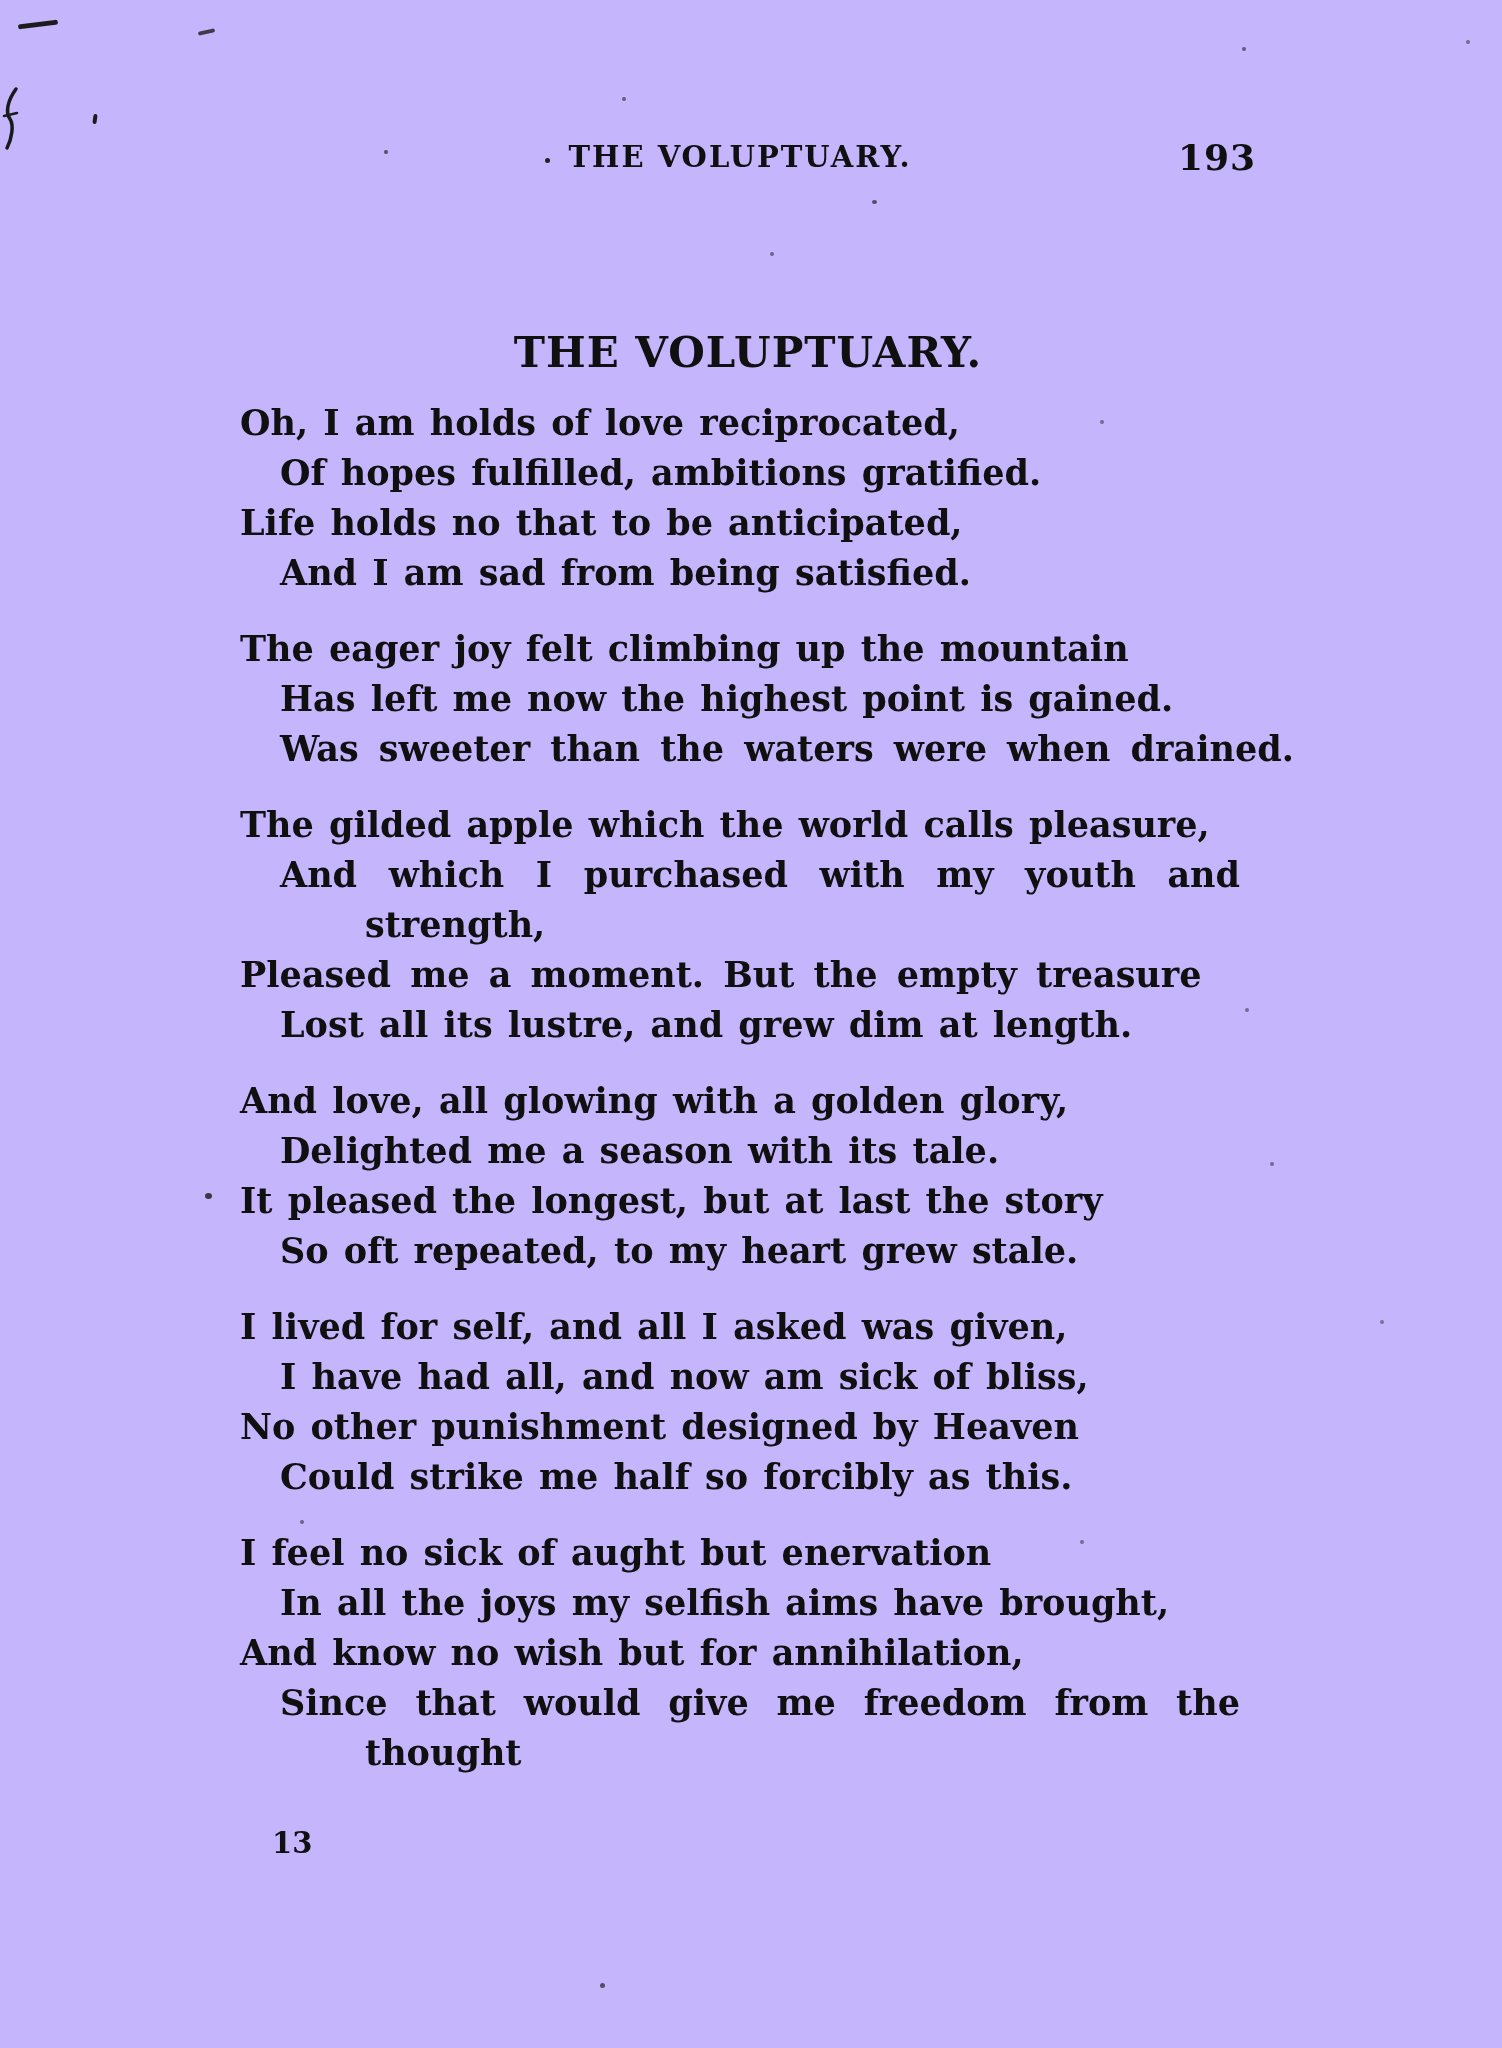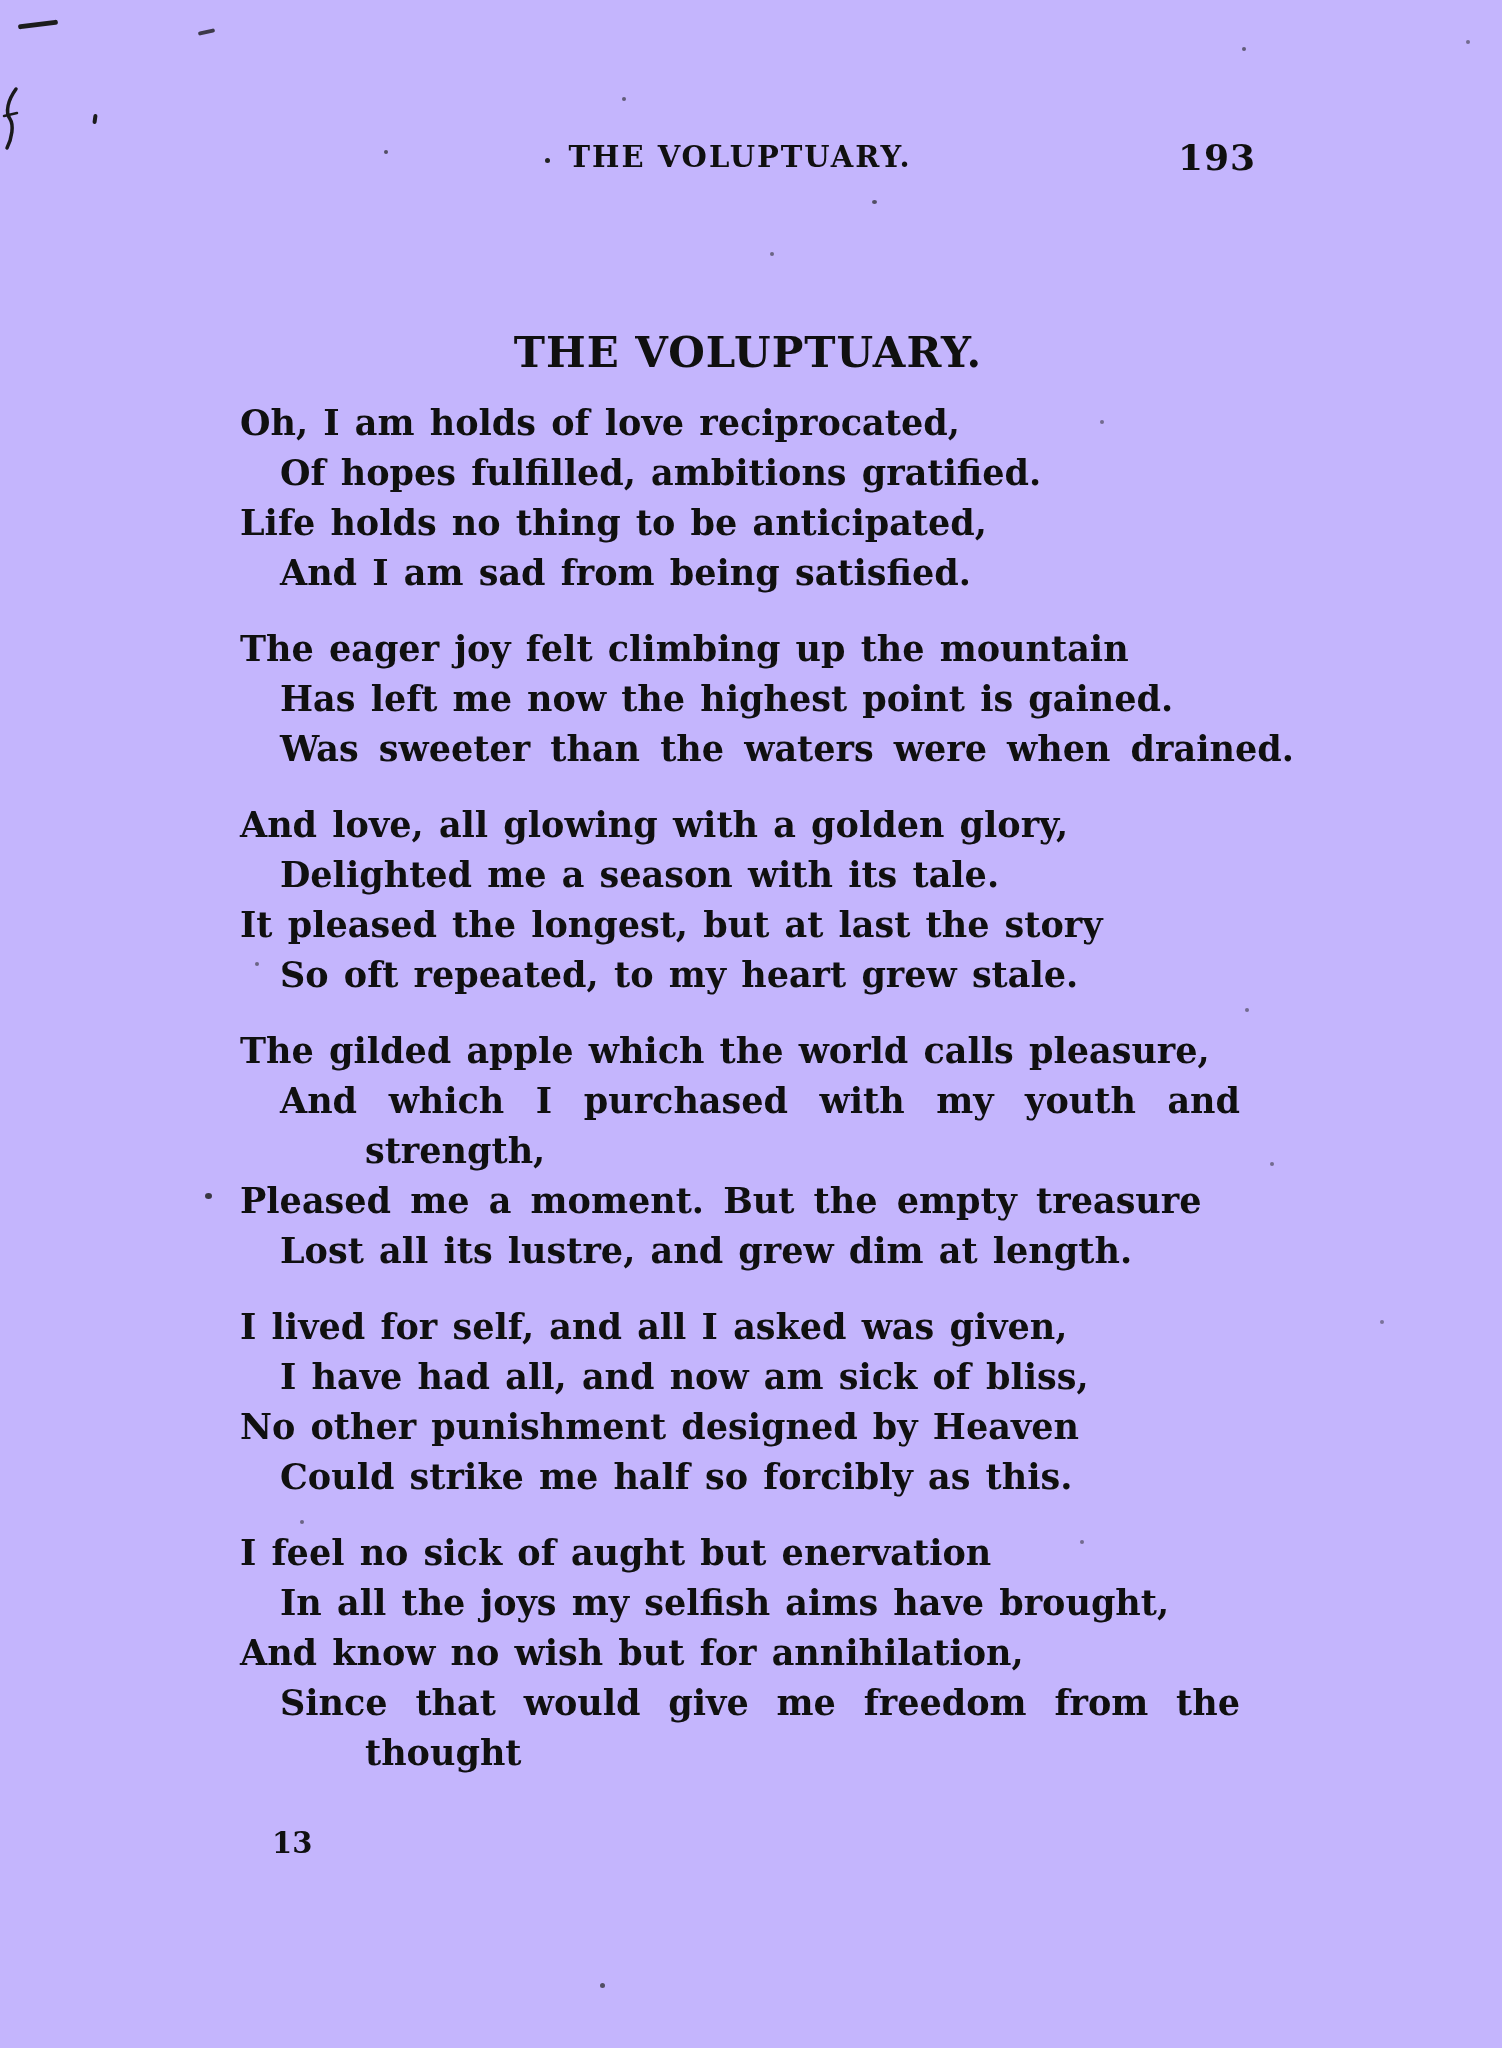--- a/index.html
+++ b/index.html
@@ -64,40 +64,40 @@
     <div class="running-title">THE VOLUPTUARY.</div>
     <div class="page-number">193</div>
   </div>
 
   <div class="poem-title">THE VOLUPTUARY.</div>
 
   <div class="poem">
       <div class="stanza">
         <div class="line indent-0">Oh, I am holds of love reciprocated,</div>
         <div class="line indent-1">Of hopes fulfilled, ambitions gratified.</div>
-        <div class="line indent-0">Life holds no thing to be anticipated,</div>
+        <div class="line indent-0">Life holds no that to be anticipated,</div>
         <div class="line indent-1">And I am sad from being satisfied.</div>
       </div>
       <div class="stanza">
         <div class="line indent-0">The eager joy felt climbing up the mountain</div>
         <div class="line indent-1">Has left me now the highest point is gained.</div>
         <div class="line indent-1" style="word-spacing: 8px;">Was sweeter than the waters were when drained.</div>
       </div>
       <div class="stanza">
-        <div class="line indent-0">And love, all glowing with a golden glory,</div>
-        <div class="line indent-1">Delighted me a season with its tale.</div>
-        <div class="line indent-0">It pleased the longest, but at last the story</div>
-        <div class="line indent-1">So oft repeated, to my heart grew stale.</div>
-      </div>
-      <div class="stanza">
         <div class="line indent-0">The gilded apple which the world calls pleasure,</div>
         <div class="line indent-1 justify">And which I purchased with my youth and</div>
         <div class="line indent-2">strength,</div>
         <div class="line indent-0" style="word-spacing: 7px;">Pleased me a moment.  But the empty treasure</div>
         <div class="line indent-1">Lost all its lustre, and grew dim at length.</div>
+      </div>
+      <div class="stanza">
+        <div class="line indent-0">And love, all glowing with a golden glory,</div>
+        <div class="line indent-1">Delighted me a season with its tale.</div>
+        <div class="line indent-0">It pleased the longest, but at last the story</div>
+        <div class="line indent-1">So oft repeated, to my heart grew stale.</div>
       </div>
       <div class="stanza">
         <div class="line indent-0">I lived for self, and all I asked was given,</div>
         <div class="line indent-1">I have had all, and now am sick of bliss,</div>
         <div class="line indent-0">No other punishment designed by Heaven</div>
         <div class="line indent-1">Could strike me half so forcibly as this.</div>
       </div>
       <div class="stanza">
         <div class="line indent-0">I feel no sick of aught but enervation</div>
         <div class="line indent-1">In all the joys my selfish aims have brought,</div>

